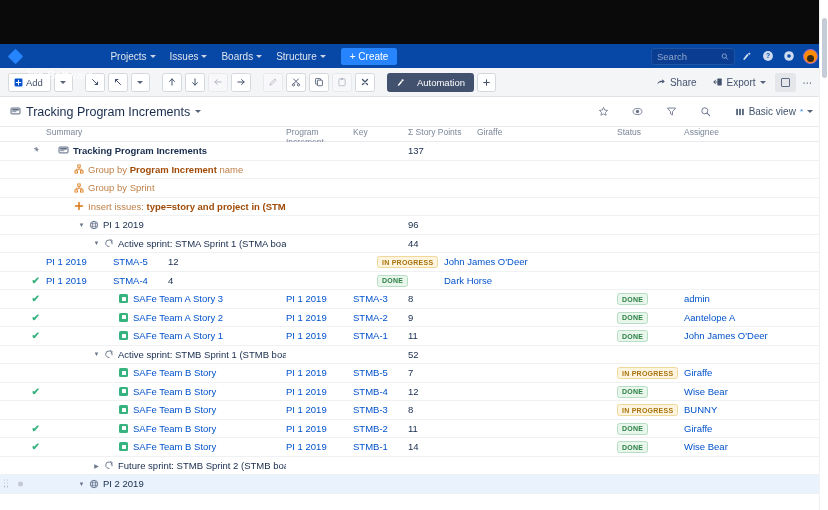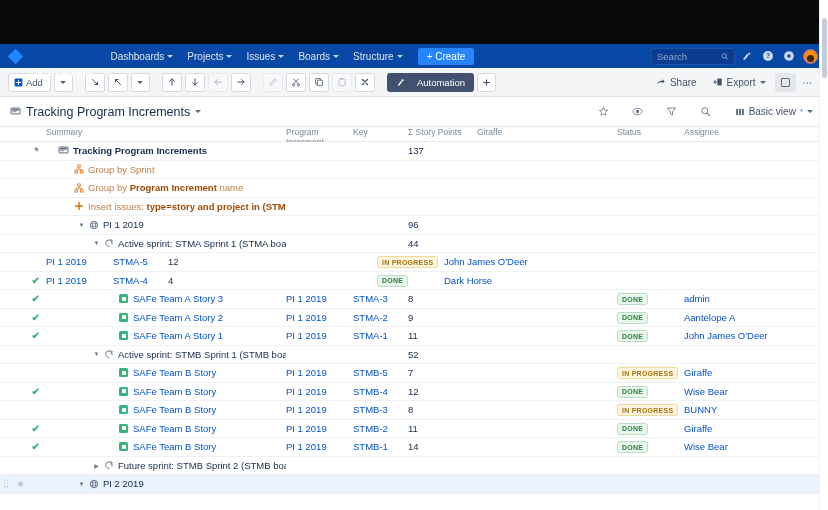--- a/index.html
+++ b/index.html
@@ -168,24 +168,20 @@
 <body>
 
 <div class="frame-top"></div>
 
 <div class="gnav">
   <div class="gnav-logo">
     <span class="gnav-logo-mark"></span>
     <span class="gnav-logo-text">Jira Software</span>
   </div>
   <div class="gnav-item">
-    <span>Dashboards</span>
-    <span class="caret"></span>
-  </div>
-  <div class="gnav-item">
     <span>Projects</span>
     <span class="caret"></span>
   </div>
   <div class="gnav-item">
     <span>Issues</span>
     <span class="caret"></span>
   </div>
   <div class="gnav-item">
     <span>Boards</span>
     <span class="caret"></span>
@@ -440,21 +436,21 @@
           <span style="display:inline-block;width:15px;flex:0 0 15px"></span>
           <span class="twisty spacer"></span>
           <span class="ricon gen-icon">
             <svg width="10" height="10" viewBox="0 0 16 16">
               <rect x="6" y="1.5" width="4" height="3.6" fill="none" stroke="#d9730d" stroke-width="1.3"></rect>
               <rect x="1.5" y="10.9" width="4" height="3.6" fill="none" stroke="#d9730d" stroke-width="1.3"></rect>
               <rect x="10.5" y="10.9" width="4" height="3.6" fill="none" stroke="#d9730d" stroke-width="1.3"></rect>
               <path d="M8 5.1v3.3M3.5 10.9V8.4h9v2.5" fill="none" stroke="#d9730d" stroke-width="1.2"></path>
             </svg>
           </span>
-          <span class="gen-row"><span class="dim">Group by </span><span class="dim">Sprint</span></span>
+          <span class="gen-row"><span class="dim">Group by </span><b>Program Increment</b><span class="dim"> name</span></span>
         </div>
         <div class="c-pi"></div>
         <div class="c-key"></div>
         <div class="c-pts"></div>
         <div class="c-prog"></div>
         <div class="c-status"></div>
         <div class="c-assignee"></div>
       </div>
       <div class="row">
         <div class="c-gutter"></div>
@@ -462,21 +458,21 @@
           <span style="display:inline-block;width:15px;flex:0 0 15px"></span>
           <span class="twisty spacer"></span>
           <span class="ricon gen-icon">
             <svg width="10" height="10" viewBox="0 0 16 16">
               <rect x="6" y="1.5" width="4" height="3.6" fill="none" stroke="#d9730d" stroke-width="1.3"></rect>
               <rect x="1.5" y="10.9" width="4" height="3.6" fill="none" stroke="#d9730d" stroke-width="1.3"></rect>
               <rect x="10.5" y="10.9" width="4" height="3.6" fill="none" stroke="#d9730d" stroke-width="1.3"></rect>
               <path d="M8 5.1v3.3M3.5 10.9V8.4h9v2.5" fill="none" stroke="#d9730d" stroke-width="1.2"></path>
             </svg>
           </span>
-          <span class="gen-row"><span class="dim">Group by </span><b>Program Increment</b><span class="dim"> name</span></span>
+          <span class="gen-row"><span class="dim">Group by </span><span class="dim">Sprint</span></span>
         </div>
         <div class="c-pi"></div>
         <div class="c-key"></div>
         <div class="c-pts"></div>
         <div class="c-prog"></div>
         <div class="c-status"></div>
         <div class="c-assignee"></div>
       </div>
       <div class="row">
         <div class="c-gutter"></div>

